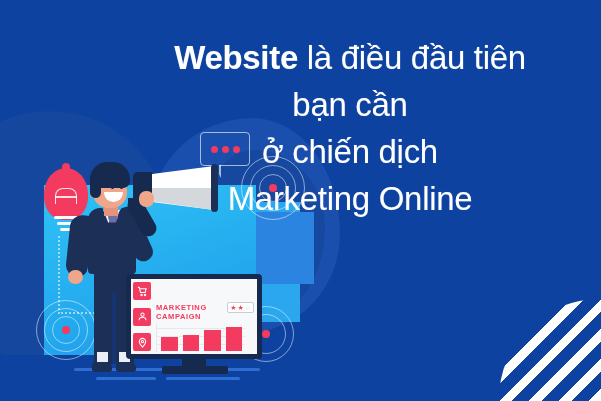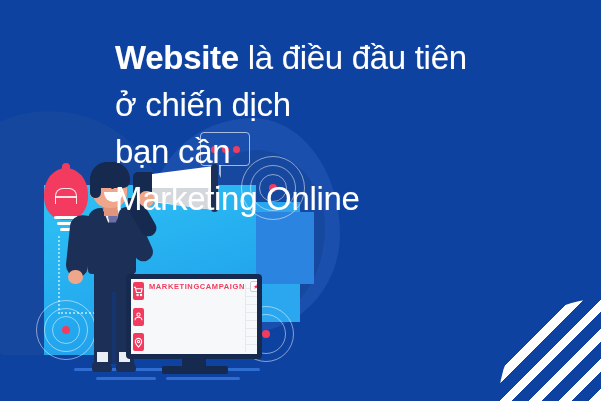--- a/index.html
+++ b/index.html
@@ -154,21 +154,21 @@
   }
   .mon-screen{width:100%;height:100%;background:#f7f8fa;overflow:hidden;display:flex;}
   .mon-neck{left:182px;top:357px;width:24px;height:12px;background:#152a4e;}
   .mon-base{left:162px;top:366px;width:66px;height:8px;background:#152a4e;border-radius:2px;}
 
   .mon-side{width:22px;display:flex;flex-direction:column;justify-content:space-between;padding:3px 2px;}
   .sideicon{
     height:18px;background:#f23b5e;border-radius:2px;
     display:flex;align-items:center;justify-content:center;
   }
-  .mon-main{flex:1;display:flex;flex-direction:row;padding:3px 12px 2px 3px;position:relative;}
+  .mon-main{flex:1;display:flex;flex-direction:column;padding:3px 12px 2px 3px;position:relative;margin-top:21px;}
   .mon-title{
     color:#f23b5e;font-weight:bold;font-size:7.5px;letter-spacing:.6px;line-height:9px;
   }
   .stars{
     position:absolute;right:3px;top:2px;border:1px solid #c9ccd3;border-radius:2px;
     padding:1px 2px;display:flex;gap:1px;background:#fff;
   }
   .star{font-size:7px;line-height:7px;color:#f23b5e;}
   .star.off{color:#c9ccd3;}
   .chart{
@@ -176,21 +176,21 @@
     padding:2px 3px 1px 4px;margin-top:2px;
     background:
       repeating-linear-gradient(to top,transparent 0 7px,#e6e8ed 7px 8px);
     border-left:1px solid #e6e8ed;
   }
   .bar{flex:1;background:#f23b5e;}
 
   
   .headline{
     right:16px;top:34px;width:470px;
-    text-align:left;color:#ffffff;
+    text-align:center;color:#ffffff;
     font-size:33px;line-height:47px;letter-spacing:-.3px;
     text-shadow:0 0 1px rgba(255,255,255,.25);
   }
   .headline .ln{display:block;white-space:nowrap;}
   .bold{font-weight:bold;}
   .ln.strong{font-weight:normal;}
 </style>
 </head>
 <body>
 
@@ -317,18 +317,18 @@
           </div>
       </div>
 
     </div>
   </div>
 
   <div class="abs stripes"></div>
 
   <div class="abs headline">
     <span class="ln"><span class="bold">Website</span><span> là điều đầu tiên</span></span>
+    <span class="ln">bạn cần</span>
     <span class="ln">ở chiến dịch</span>
-    <span class="ln">bạn cần</span>
     <span class="ln strong">Marketing Online</span>
   </div>
 
 </div>
 
 </body></html>

